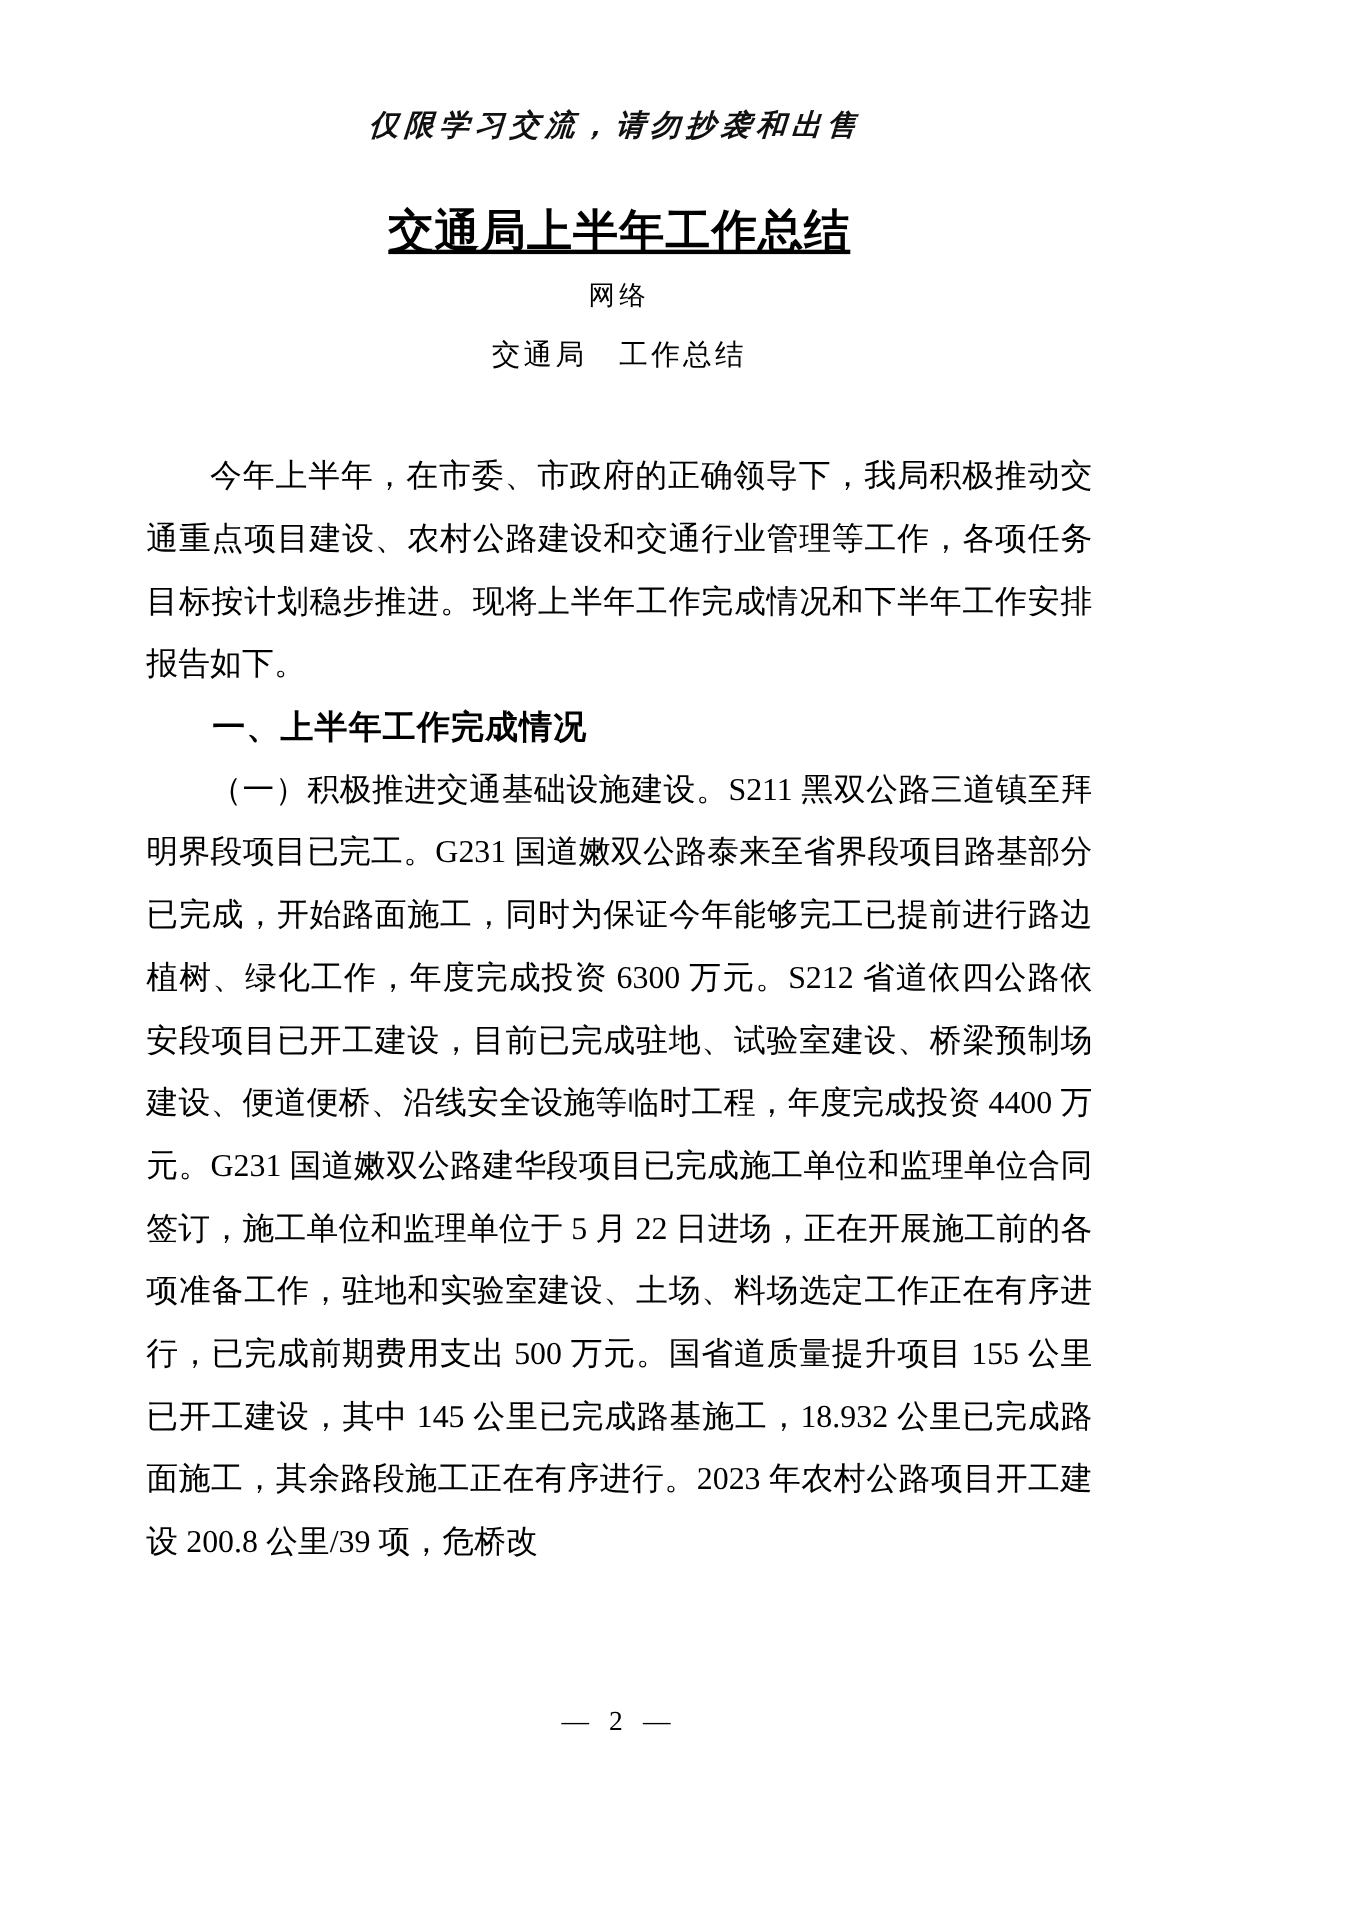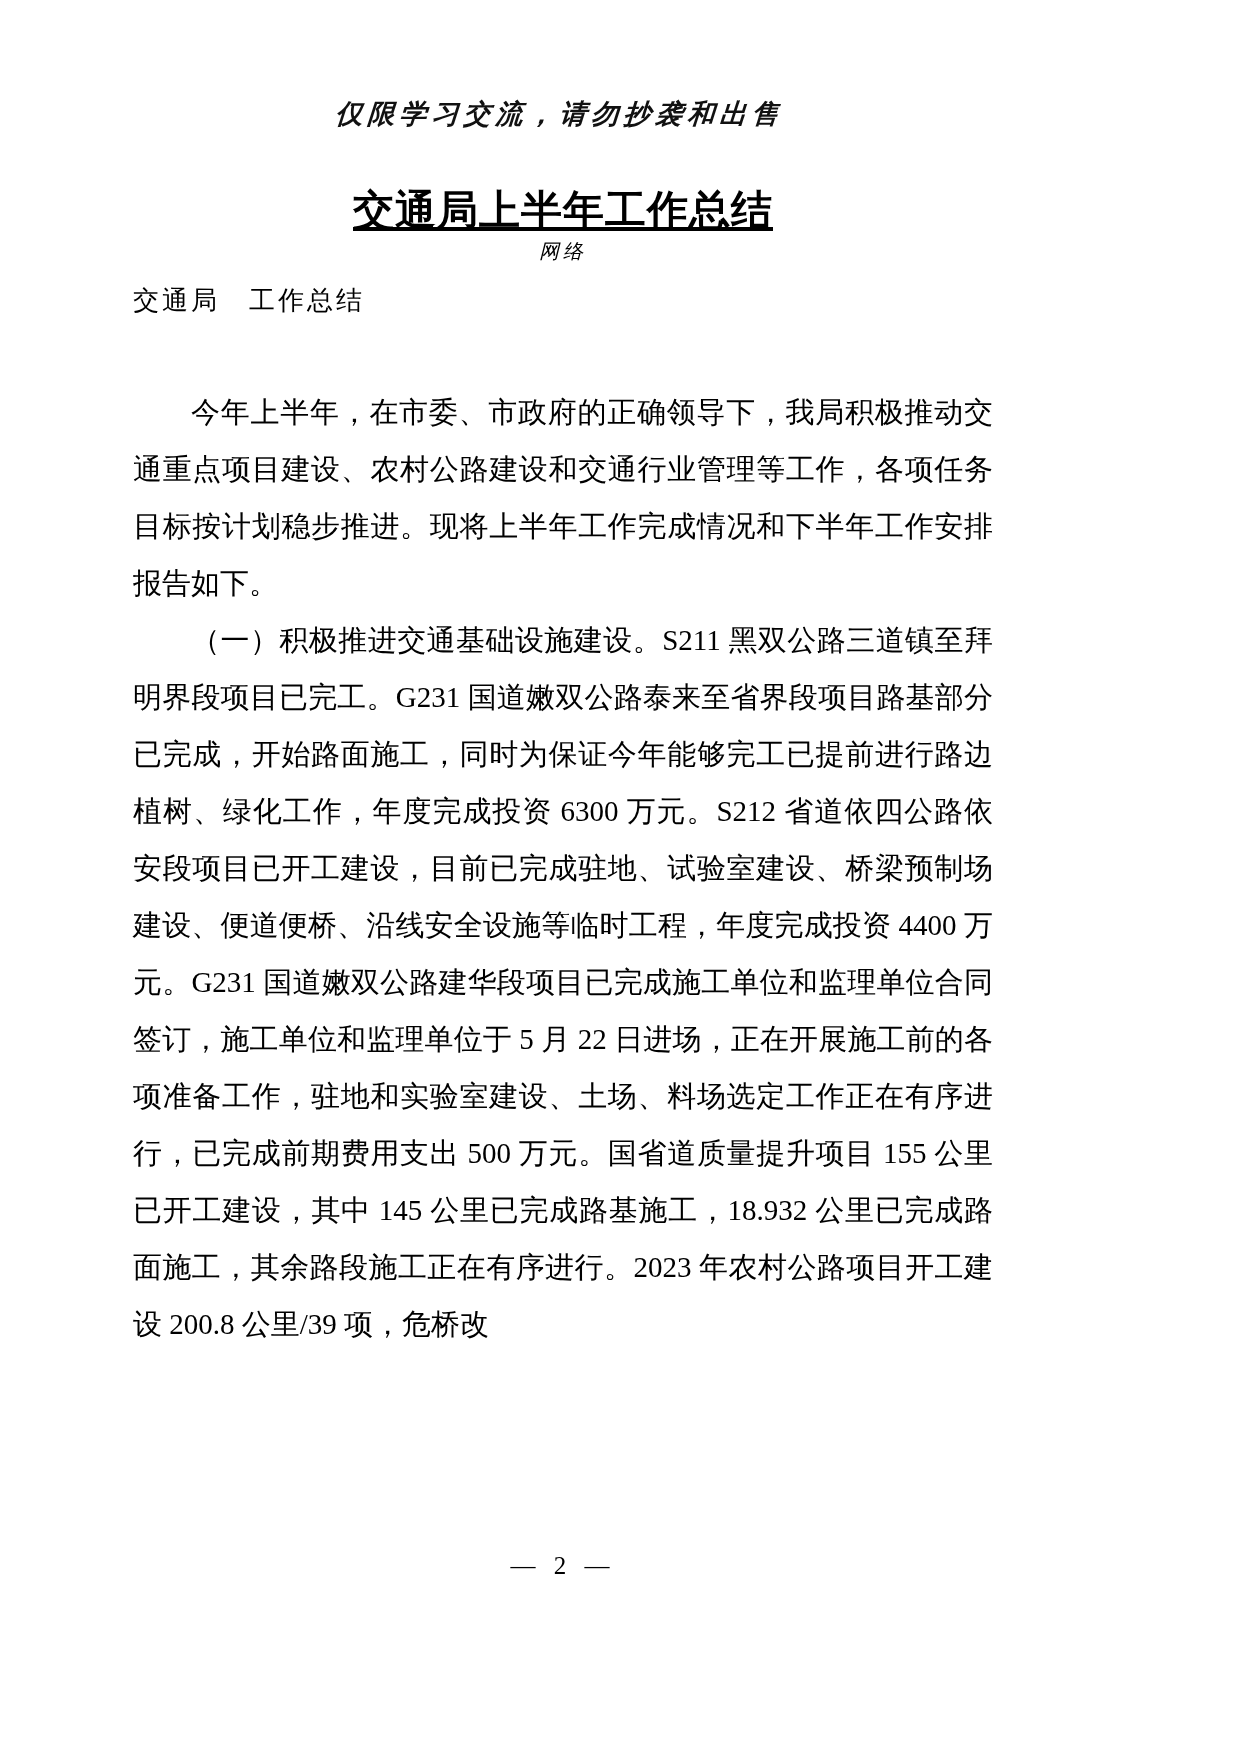--- a/index.html
+++ b/index.html
@@ -38,28 +38,29 @@
     margin: 52px 0 0 0;
     text-align: center;
     font-family: "Liberation Serif", "DejaVu Serif", serif;
     font-weight: 700;
     font-size: 41px;
     letter-spacing: 1px;
     line-height: 1.3;
     text-decoration: underline;
   }
   .source-line {
+    margin-top: 16px;
     text-align: center;
-    font-size: 20px;
+    font-size: 24px;
     letter-spacing: 4px;
     line-height: 1.4;
-    font-style: italic;
   }
   .subtitle-line {
     margin-top: 18px;
+    text-align: center;
     font-size: 26px;
     letter-spacing: 3px;
     line-height: 1.4;
   }
   .body-text {
     font-size: 29px;
     line-height: 57px;
     text-align: justify;
     text-justify: inter-ideograph;
   }
@@ -102,19 +103,20 @@
     <div class="watermark">仅限学习交流，请勿抄袭和出售</div>
 
     <h1 class="doc-title">交通局上半年工作总结</h1>
 
     <div class="source-line">网络</div>
 
     <div class="subtitle-line">交通局　工作总结</div>
 
     <p class="intro body-text">今年上半年，在市委、市政府的正确领导下，我局积极推动交通重点项目建设、农村公路建设和交通行业管理等工作，各项任务目标按计划稳步推进。现将上半年工作完成情况和下半年工作安排报告如下。</p>
 
+    <h2 class="section-heading">一、上半年工作完成情况</h2>
 
     <p class="item body-text"><span class="lead-bold">（一）积极推进交通基础设施建设。</span><span>S211 黑双公路三道镇至拜明界段项目已完工。G231 国道嫩双公路泰来至省界段项目路基部分已完成，开始路面施工，同时为保证今年能够完工已提前进行路边植树、绿化工作，年度完成投资 6300 万元。S212 省道依四公路依安段项目已开工建设，目前已完成驻地、试验室建设、桥梁预制场建设、便道便桥、沿线安全设施等临时工程，年度完成投资 4400 万元。G231 国道嫩双公路建华段项目已完成施工单位和监理单位合同签订，施工单位和监理单位于 5 月 22 日进场，正在开展施工前的各项准备工作，驻地和实验室建设、土场、料场选定工作正在有序进行，已完成前期费用支出 500 万元。国省道质量提升项目 155 公里已开工建设，其中 145 公里已完成路基施工，18.932 公里已完成路面施工，其余路段施工正在有序进行。2023 年农村公路项目开工建设 200.8 公里/39 项，危桥改</span></p>
 
   </div>
 
   <div class="page-footer">— 2 —</div>
 </div>
 
 </body></html>

